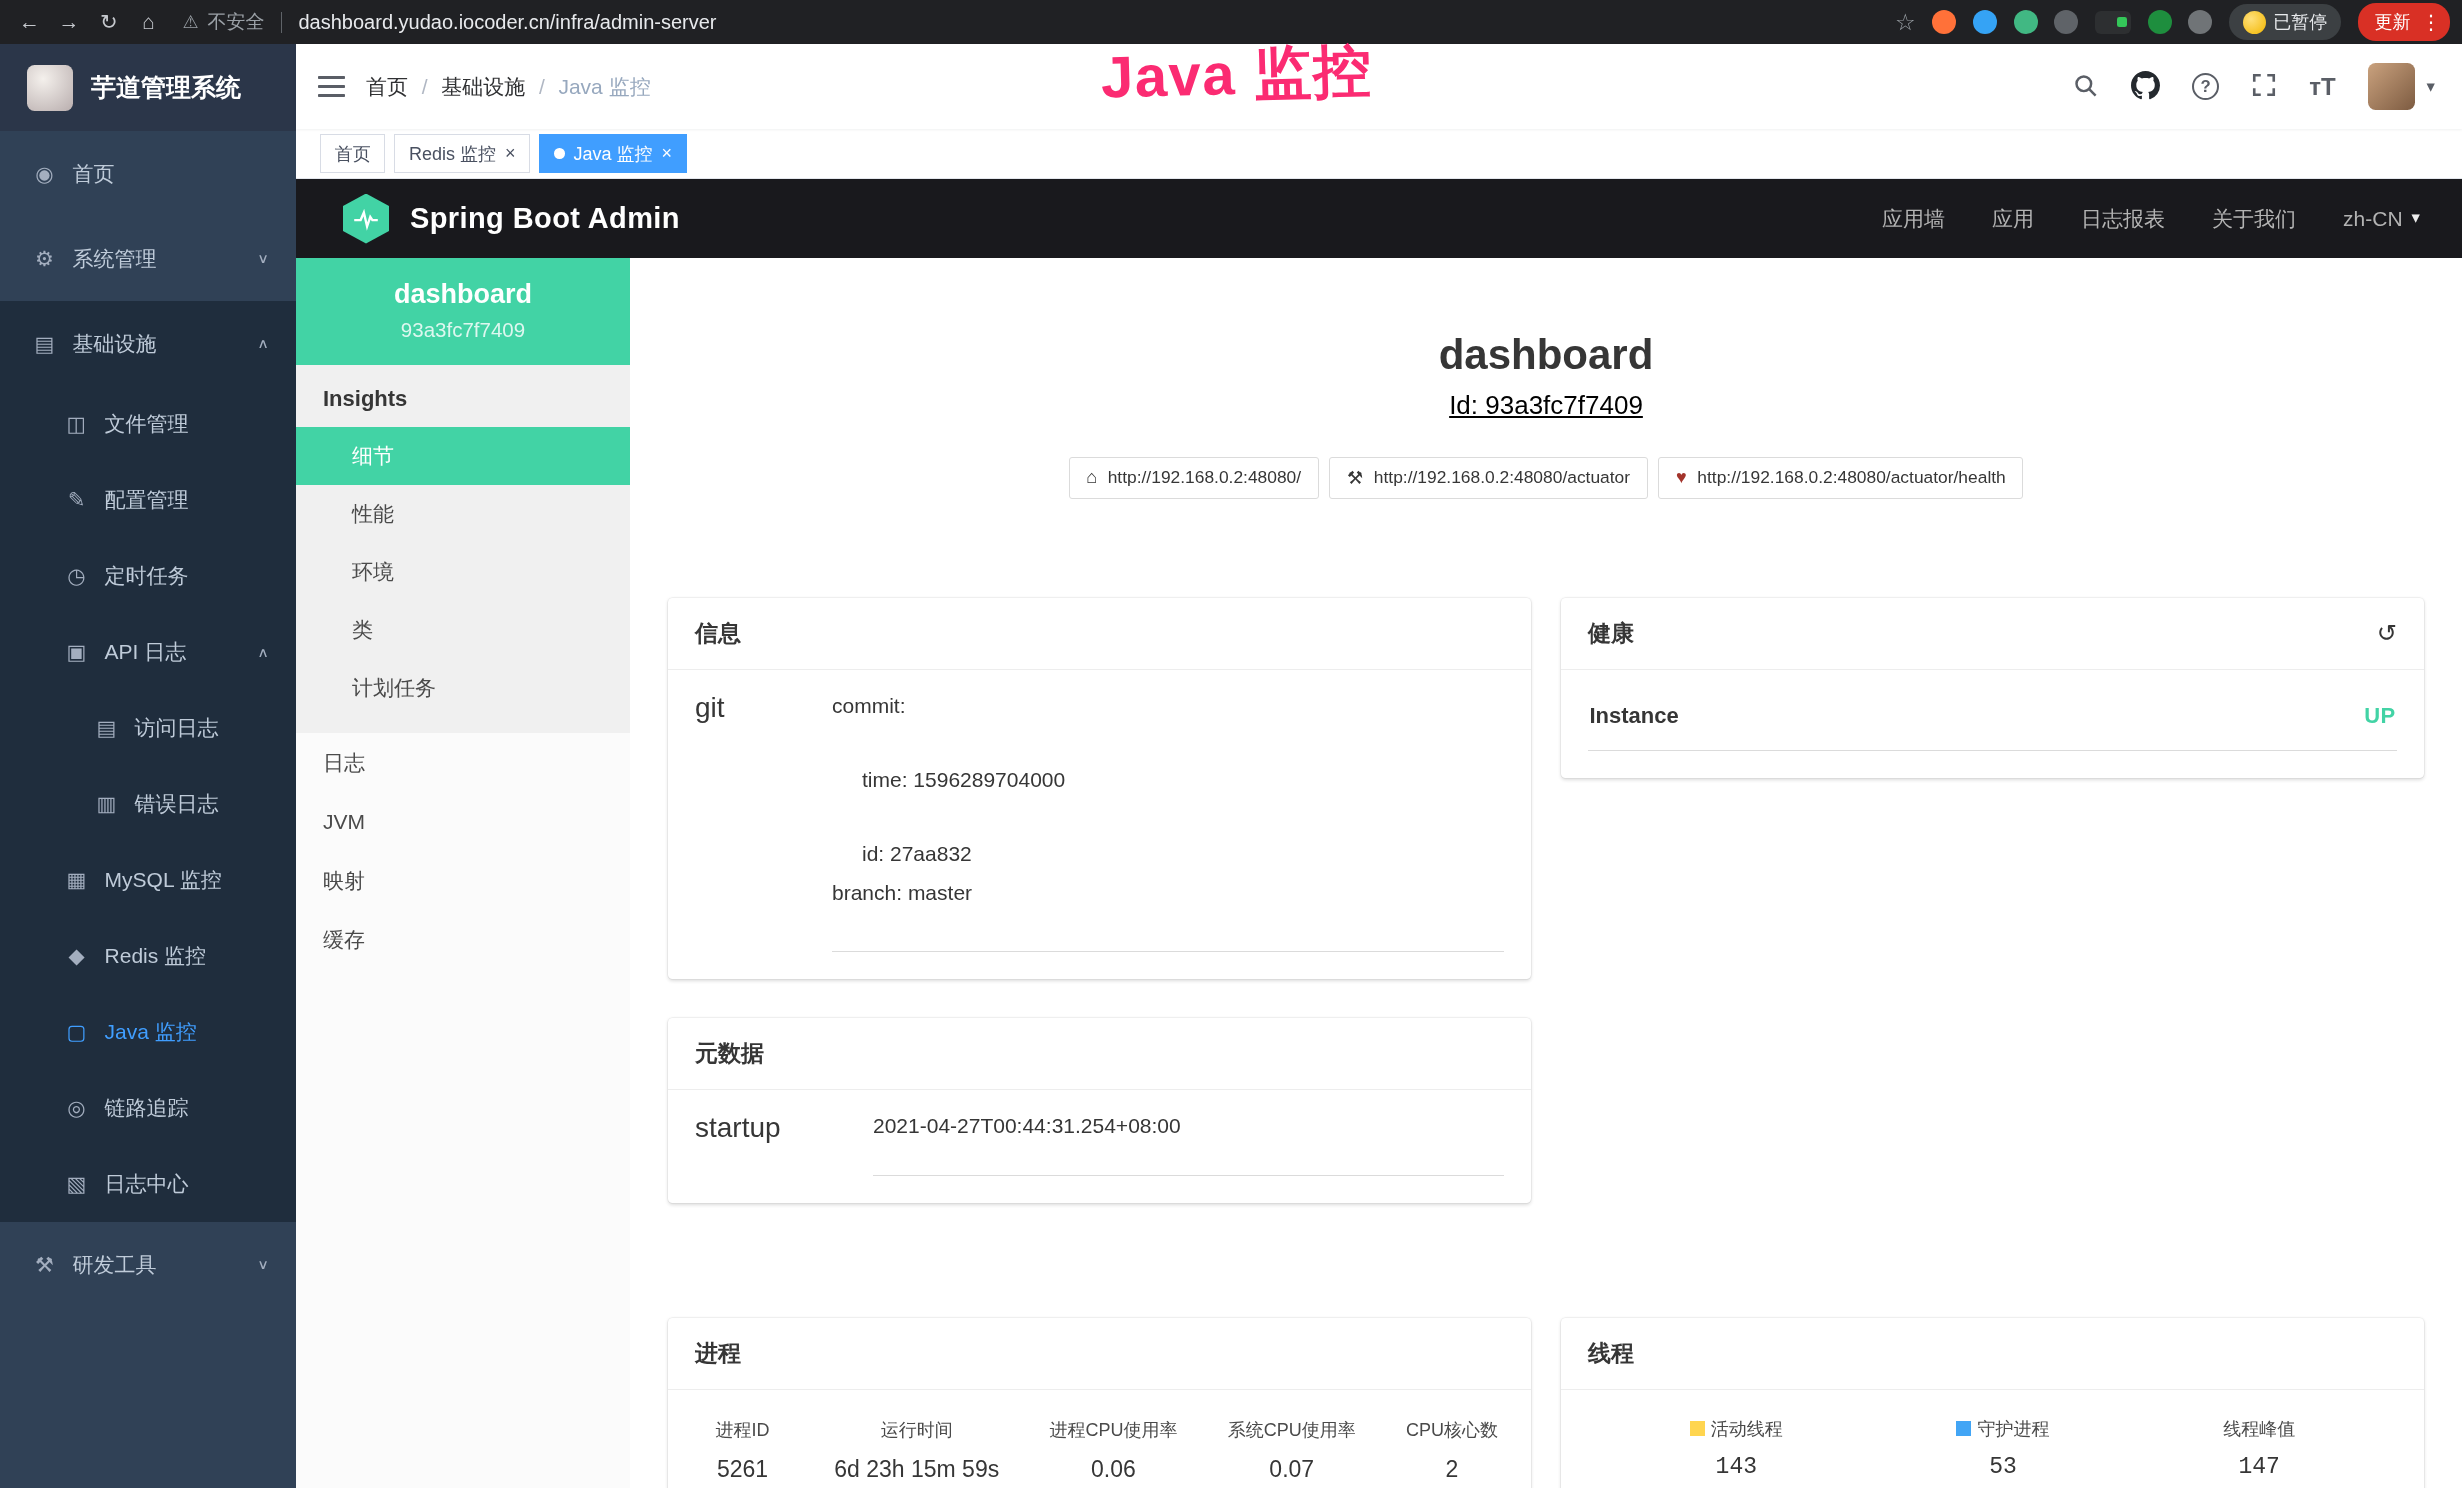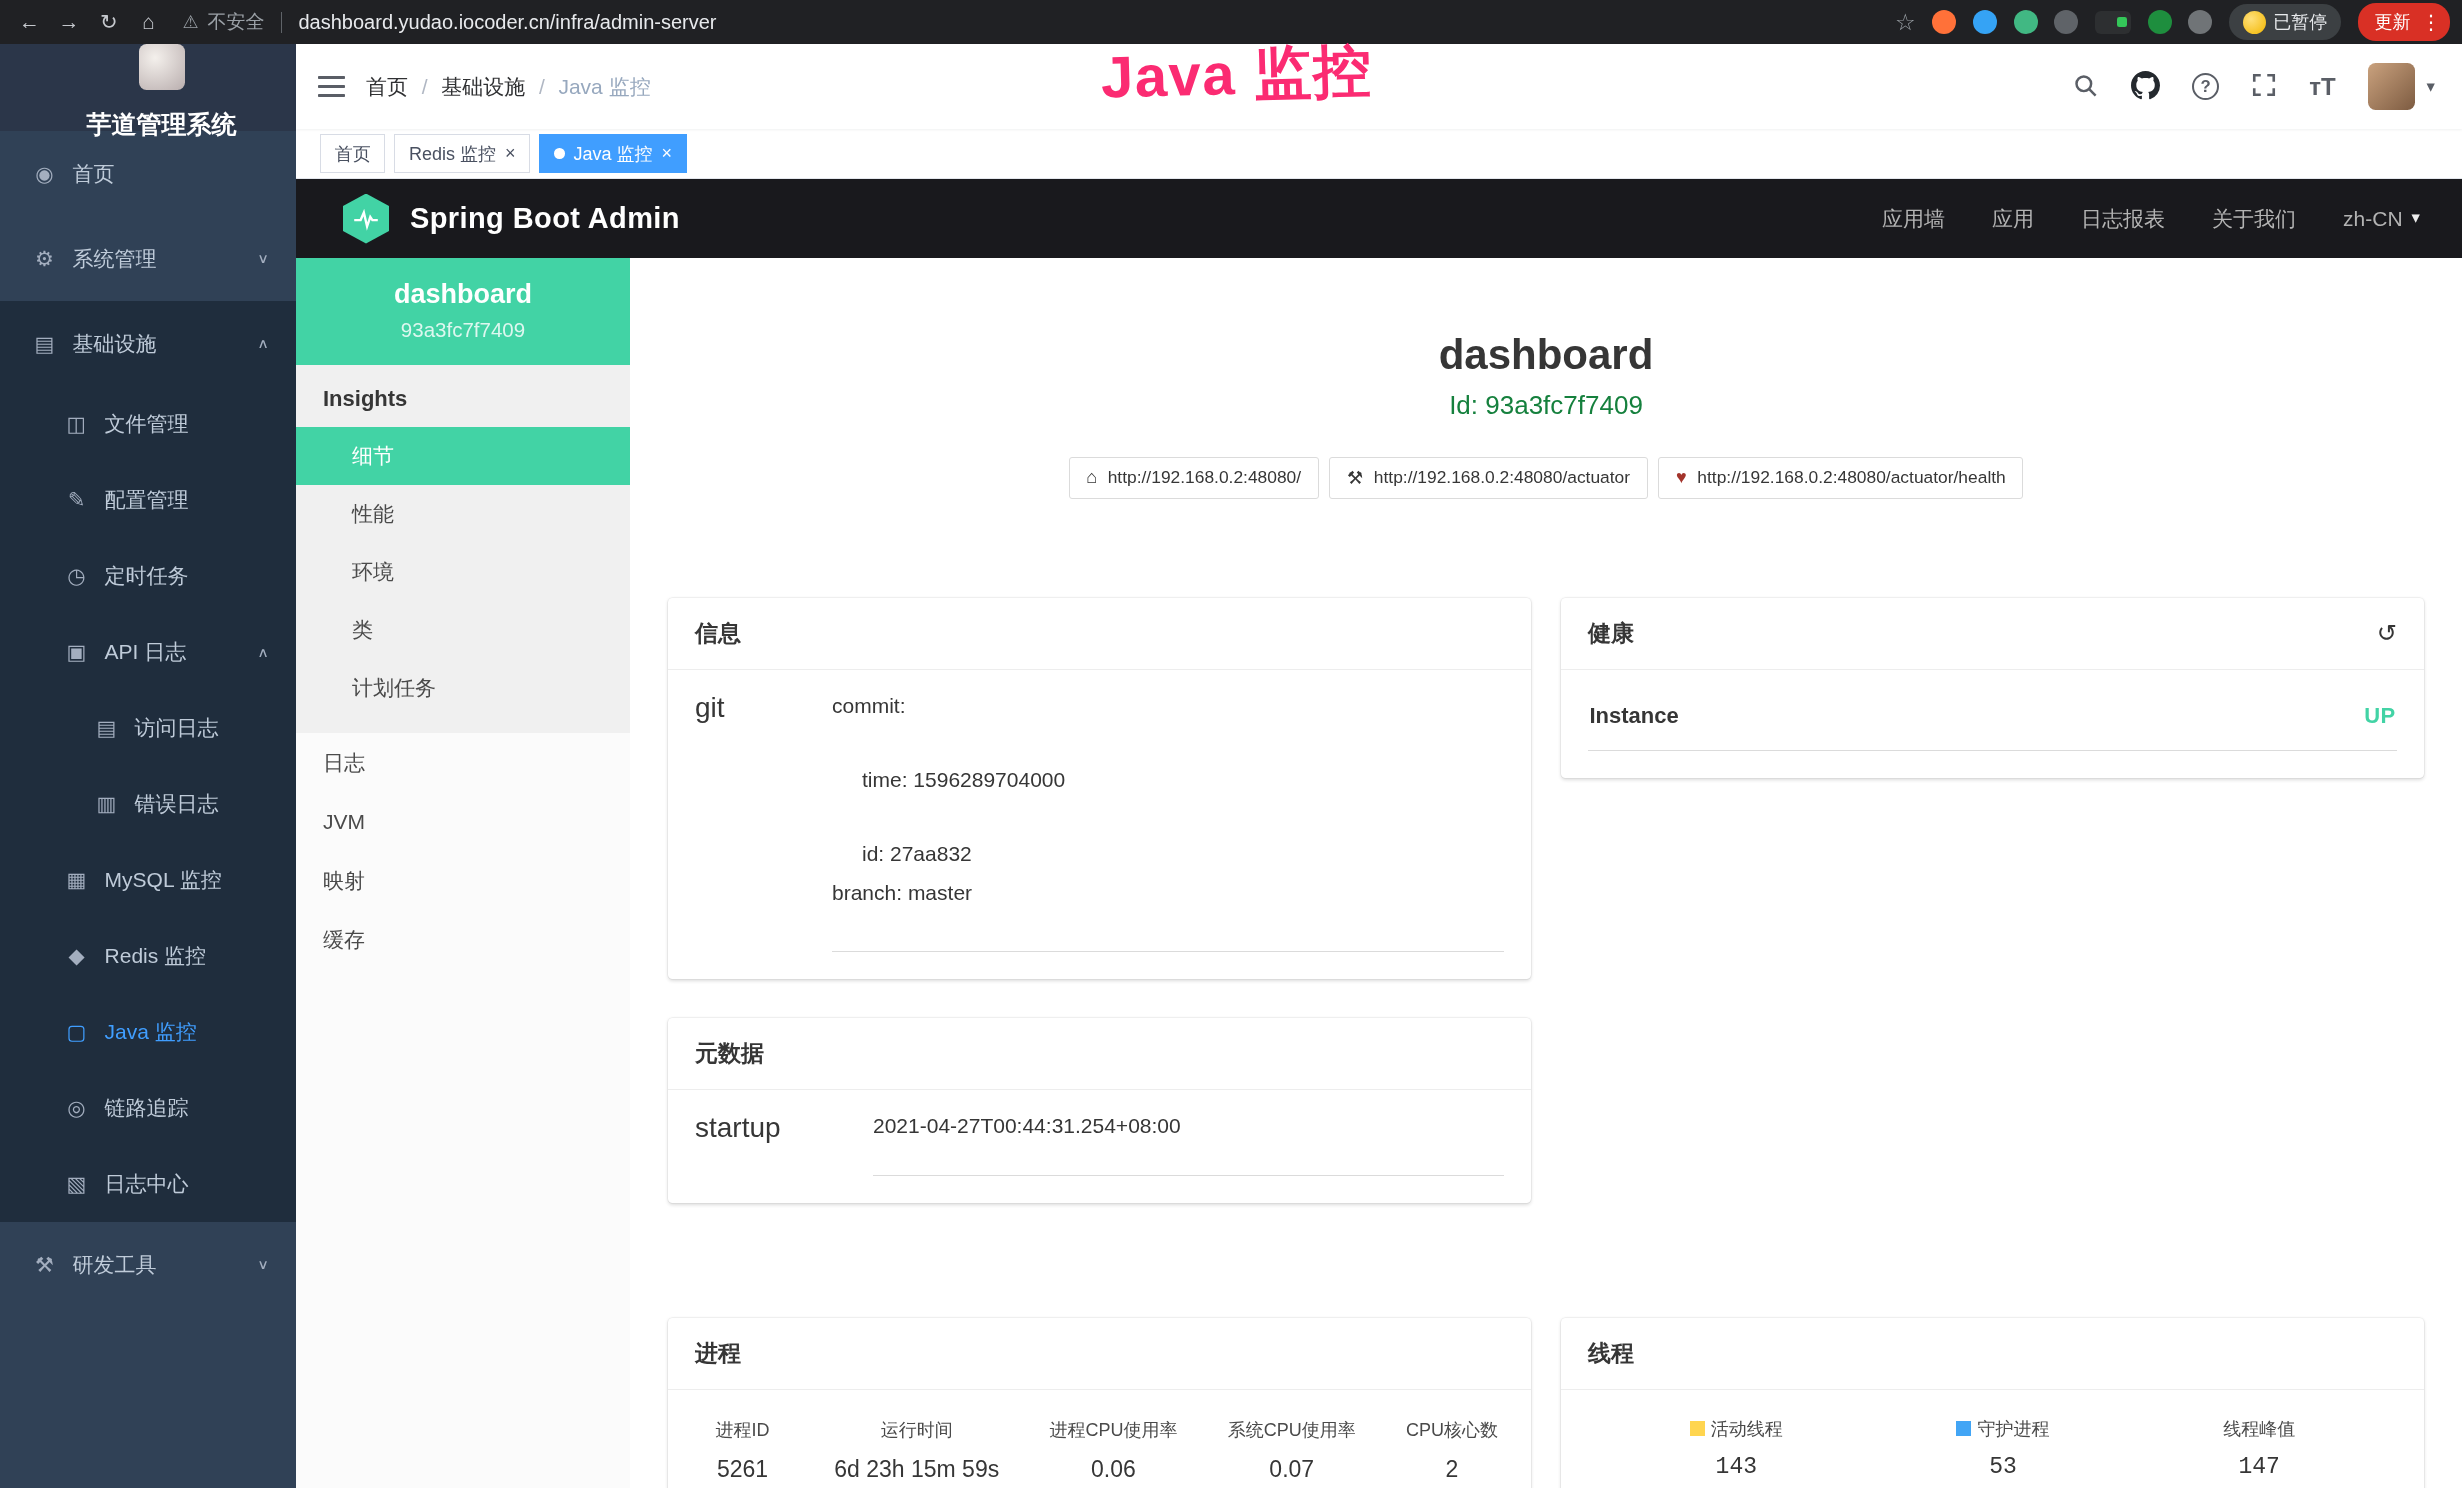--- a/index.html
+++ b/index.html
@@ -29,21 +29,21 @@
   .paused-pill { display: flex; align-items: center; gap: 7.6px; background: #3c4043; color: #e8eaed; font-size: 18px; padding: 6px 13.7px; border-radius: 18px; }
   .emoji-face { width: 23px; height: 23px; border-radius: 50%; background: radial-gradient(circle at 35% 35%, #ffe07a, #f2b600); }
   .update-pill { display: flex; align-items: center; gap: 10.6px; background: #d93025; color: #fff; font-size: 18px; padding: 6.8px 9px 6.8px 16.7px; border-radius: 18px; }
   .kebab { font-size: 20px; color: #fff; }
 
   
   .app { display: flex; height: 1445px; }
 
   
   .sidebar { width: 296px; flex: none; background: #304156; display: flex; flex-direction: column; }
-  .logo { height: 87px; display: flex; align-items: center; gap: 18px; padding-left: 27px; background: #2b3649; flex-direction: column; }
+  .logo { height: 87px; display: flex; align-items: center; gap: 18px; padding-left: 27px; background: #2b3649; }
   .logo-img { width: 46px; height: 46px; border-radius: 7.6px; background: radial-gradient(circle at 35% 30%, #f4f0ec, #b9aeae); flex: none; }
   .logo-title { font-size: 25px; font-weight: bold; color: #fff; }
   .menu { flex: 1; overflow: hidden; }
   .mi { display: flex; align-items: center; font-size: 21px; color: #bfcbd9; cursor: pointer; }
   .mi.top  { height: 85px; padding: 0 27px; }
   .mi.sub  { height: 76px; padding: 0 27px 0 59px;  background: #1f2d3d; }
   .mi.sub2 { height: 76px; padding: 0 27px 0 89px; background: #1f2d3d; }
   .mi.opened { background: #1f2d3d; }
   .mi-ic { width: 35px; font-size: 21px; color: #a3aebf; margin-right: 10.6px; text-align: center; flex: none; }
   .mi-arrow { margin-left: auto; font-size: 16px; color: #a3aebf; transform: scaleY(.85); }
@@ -87,21 +87,21 @@
   .inst-name { font-size: 27px; font-weight: 700; margin-bottom: 7.6px; }
   .inst-id { font-size: 20.5px; color: rgba(255,255,255,.82); }
   .insights-panel { background: #f0f0f0; padding-bottom: 16.7px; }
   .side-section-title { font-size: 22px; font-weight: 700; color: #363636; padding: 21px 0 15px 27px; }
   .side-item { height: 58px; display: flex; align-items: center; padding-left: 56px; font-size: 21px; color: #4a4a4a; cursor: pointer; }
   .side-item.active { background: #42d3a5; color: #fff; }
   .side-others .side-item { padding-left: 27px; height: 59px; }
 
   .sba-main { flex: 1; background: #fff; overflow: hidden; padding: 0 38px; }
   .main-title { margin-top: 73px; text-align: center; font-size: 42px; font-weight: 600; color: #363636; }
-  .main-sub { text-align: center; font-size: 26px; color: #15803d; margin-top: 10.6px; }
+  .main-sub { text-align: center; font-size: 26px; color: #000000; margin-top: 10.6px; text-decoration: underline; }
   .links-row { display: flex; justify-content: center; gap: 10.6px; margin-top: 36px; }
   .link-chip { border: 0.8px solid #dbdbdb; border-radius: 3px; height: 42px; display: inline-flex; align-items: center; gap: 10.6px; padding: 0 16.7px; font-size: 17.4px; color: #363636; background: #fff; cursor: pointer; }
   .chip-ic { font-size: 18px; color: #363636; }
   .chip-ic.heart { color: #a3342c; }
 
   .cards-grid { display: grid; grid-template-columns: 1fr 1fr; column-gap: 30px; row-gap: 39px; margin-top: 99px; align-items: start; }
   .card { background: #fff; border-radius: 4.6px; box-shadow: 0 1.5px 3.8px rgba(10,10,10,.14), 0 0 0 0.8px rgba(10,10,10,.05); }
   .c-info { grid-area: 1 / 1; } .c-health { grid-area: 1 / 2; } .c-meta { grid-area: 2 / 1; }
   .c-process { grid-area: 3 / 1; margin-top: 76px; } .c-threads { grid-area: 3 / 2; margin-top: 76px; }
   .card-head { display: flex; align-items: center; justify-content: space-between; padding: 20px 27px; border-bottom: 0.8px solid #ededed; font-size: 23px; font-weight: 700; color: #363636; }

